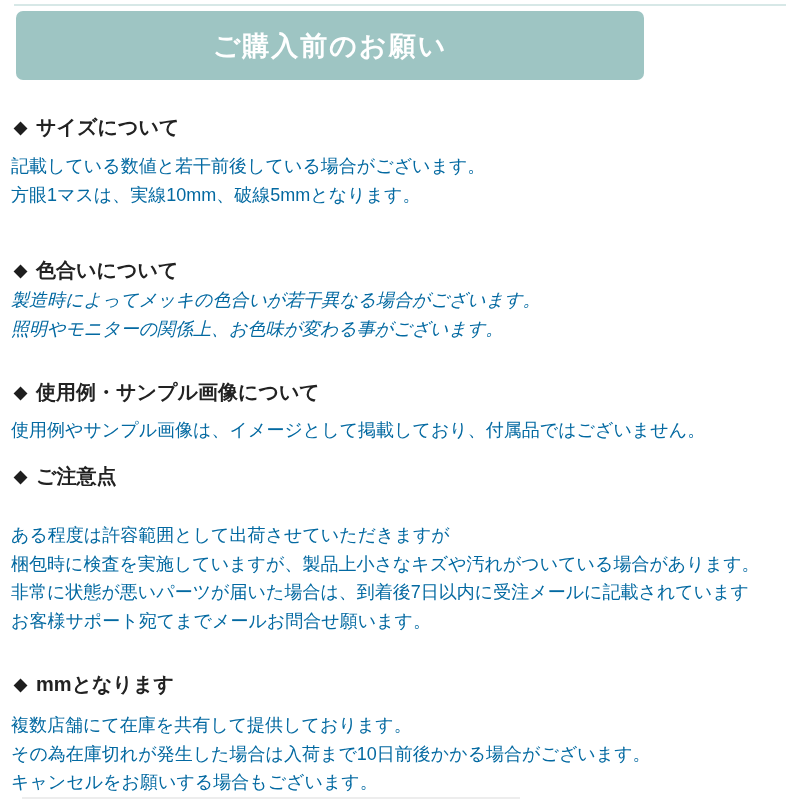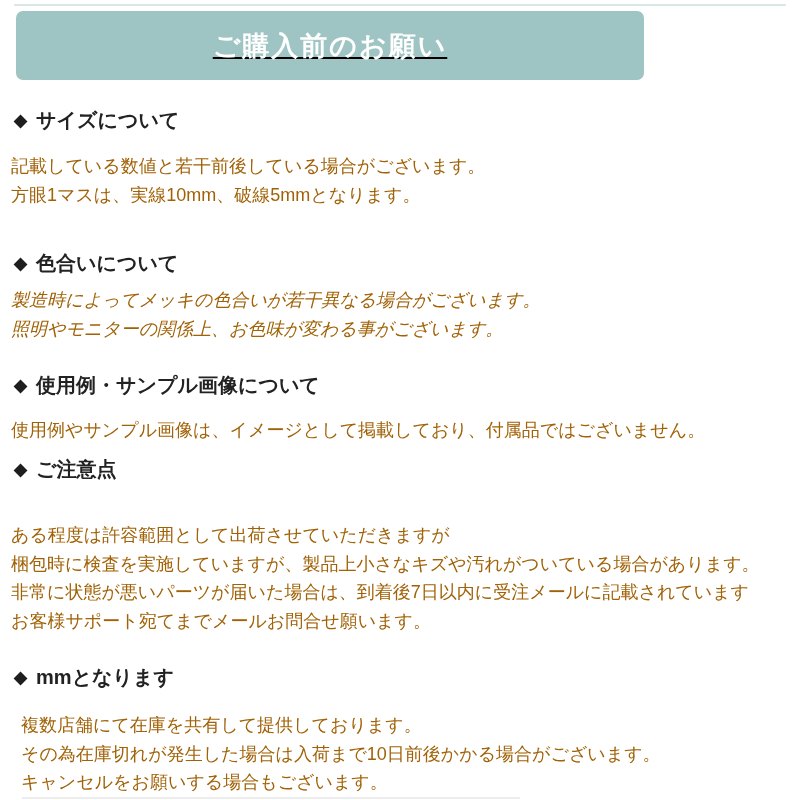--- a/index.html
+++ b/index.html
@@ -11,51 +11,52 @@
     overflow: hidden;
   }
   .topline {
     position: absolute; top: 4px; left: 14px; right: 14px; height: 2px;
     background: #d7e8e7;
   }
   .banner {
     position: absolute; top: 11px; left: 16px; width: 628px; height: 69px;
     background: #9ec5c3;
     border-radius: 7px;
-    display: flex; align-items: center; justify-content: center; text-decoration: underline;
+    display: flex; align-items: center; justify-content: center;
   }
   .banner-title {
     color: #ffffff;
     font-size: 27px;
     font-weight: bold;
     letter-spacing: 2px;
   }
   .heading {
     position: absolute; left: 14px; right: 10px;
     font-size: 20px; font-weight: bold; color: #222222;
     white-space: nowrap;
+    margin-top: 7px;
   }
   .bullet {
     display: inline-block;
     font-size: 17px;
     margin-right: 9px;
     color: #1e1e1e;
     vertical-align: 1px;
   }
   .body {
     position: absolute; left: 11px; right: 6px;
-    font-size: 18px; color: #a16207;
+    font-size: 18px; color: #0369a1;
     line-height: 28.5px;
     white-space: nowrap;
   }
   .s1h { top: 107px; }  .s1b { top: 152px; }
   .s2h { top: 250px; }  .s2b { top: 286px; font-style: italic; }
   .s3h { top: 372px; }  .s3b { top: 416px; }
   .s4h { top: 456px; }  .s4b { top: 521px; }
-  .s5h { top: 664px; }  .s5b { top: 711px; margin-left: 10px; }
+  .s5h { top: 664px; }  .s5b { top: 711px; }
   .bottomline {
     position: absolute; top: 797px; left: 22px; width: 498px; height: 2px;
     background: #ededed;
   }
 </style>
 </head>
 <body>
 
 <div class="topline"></div>
 

